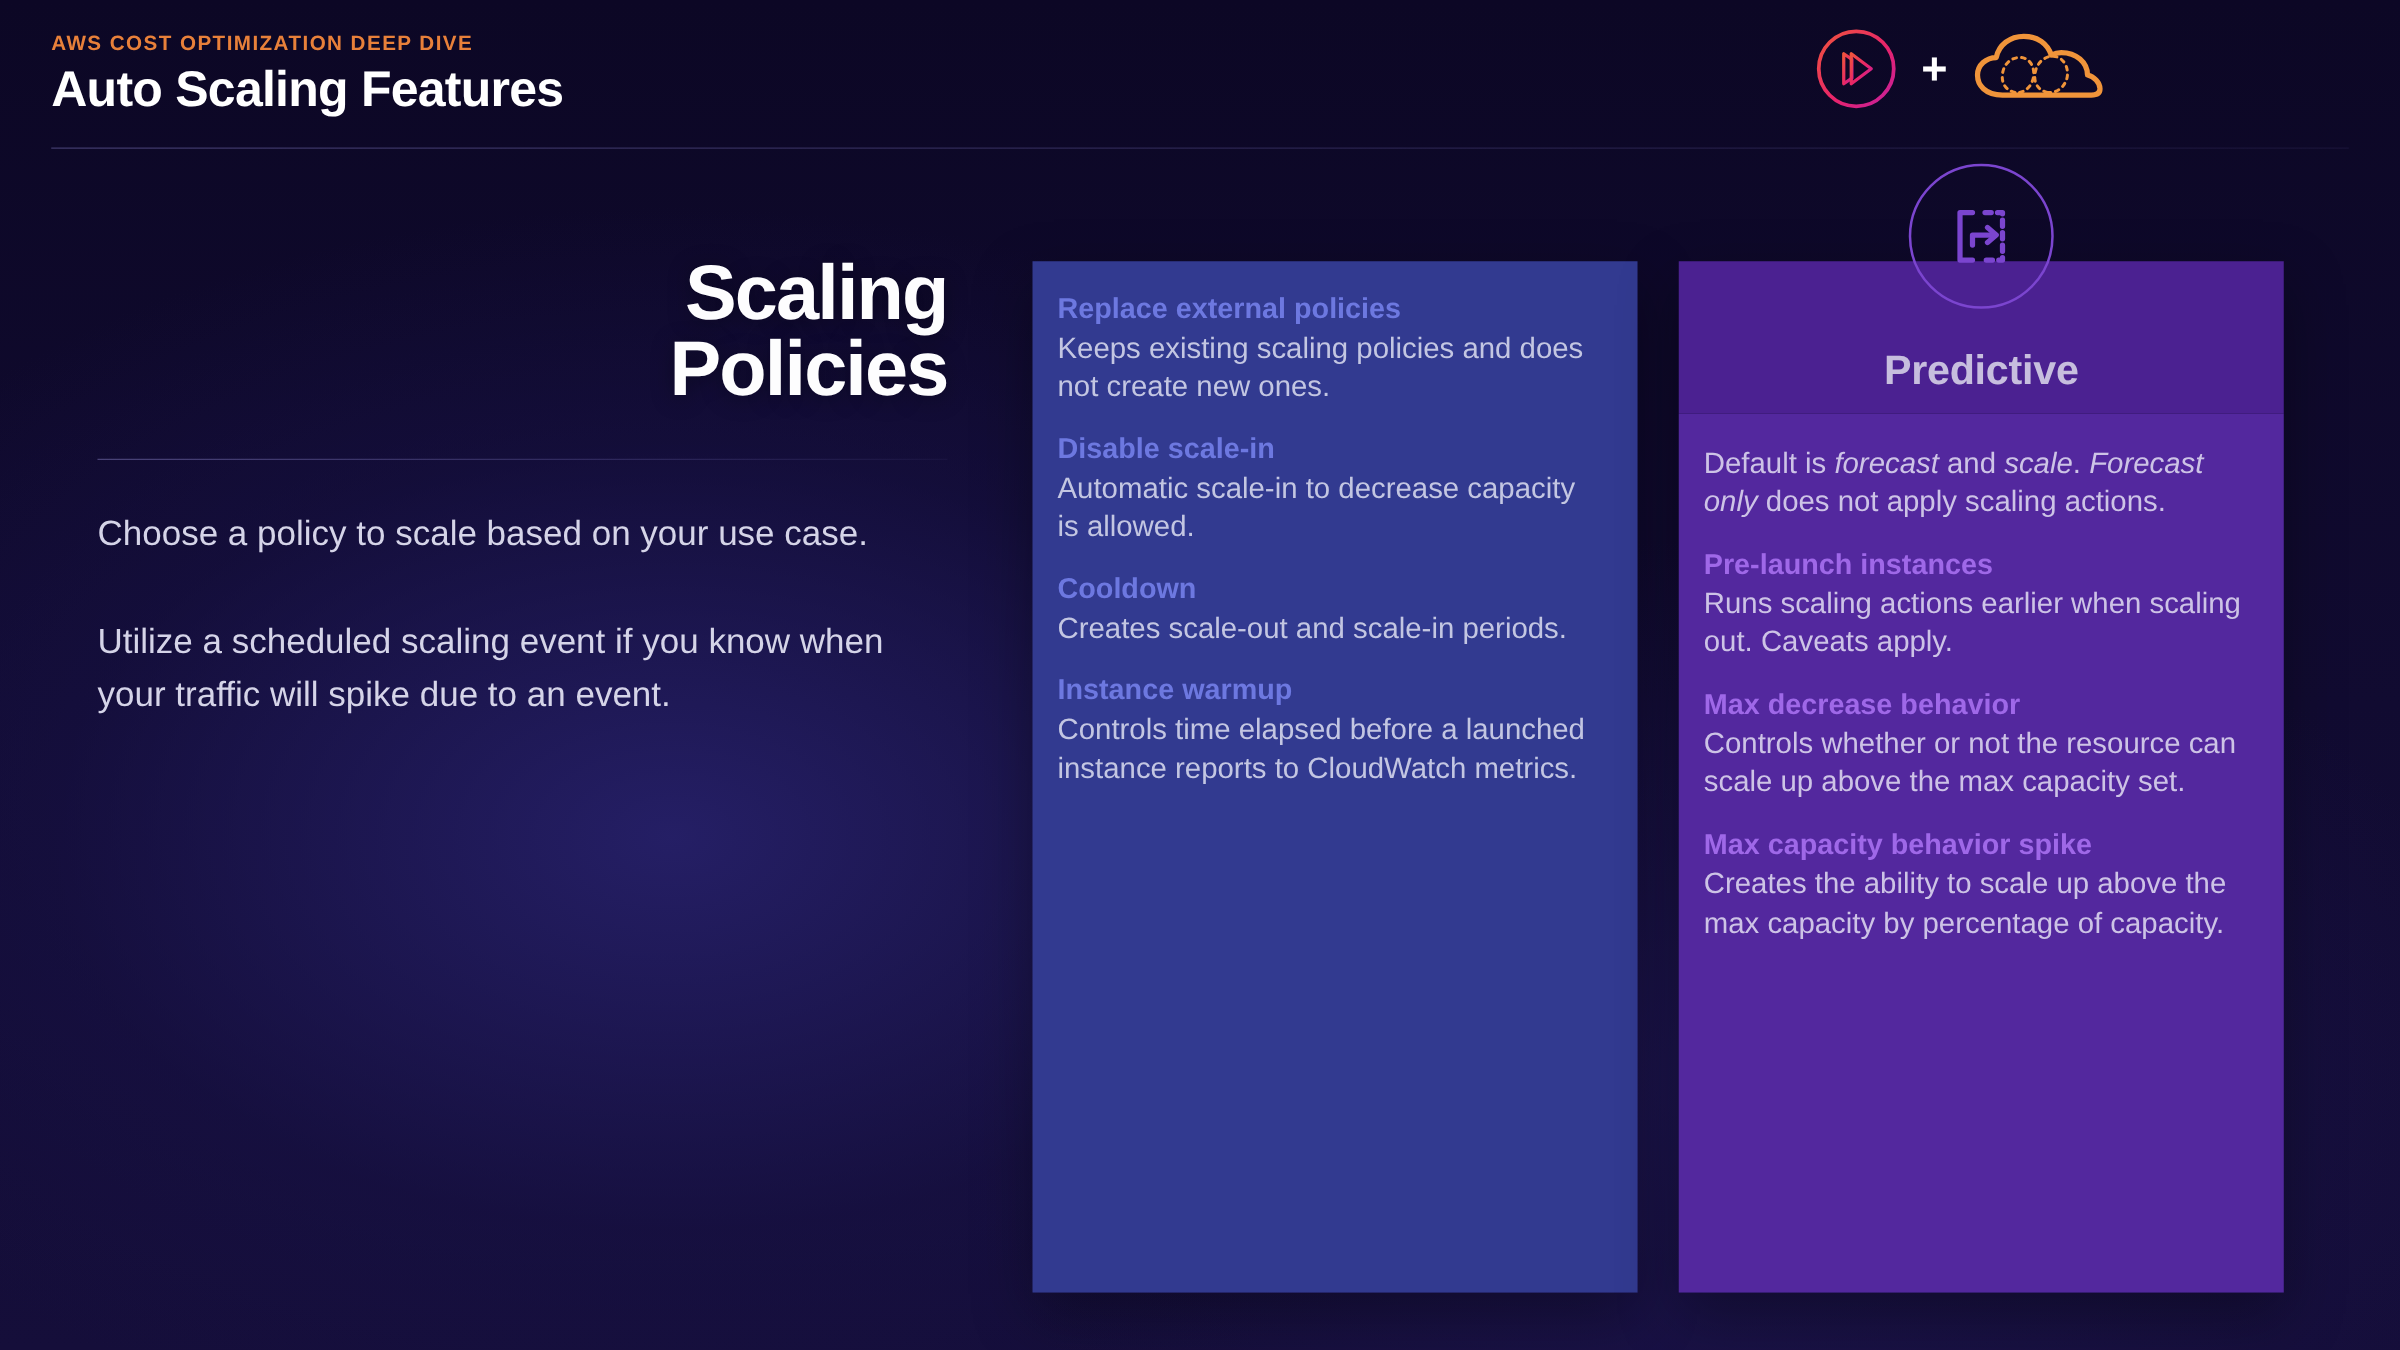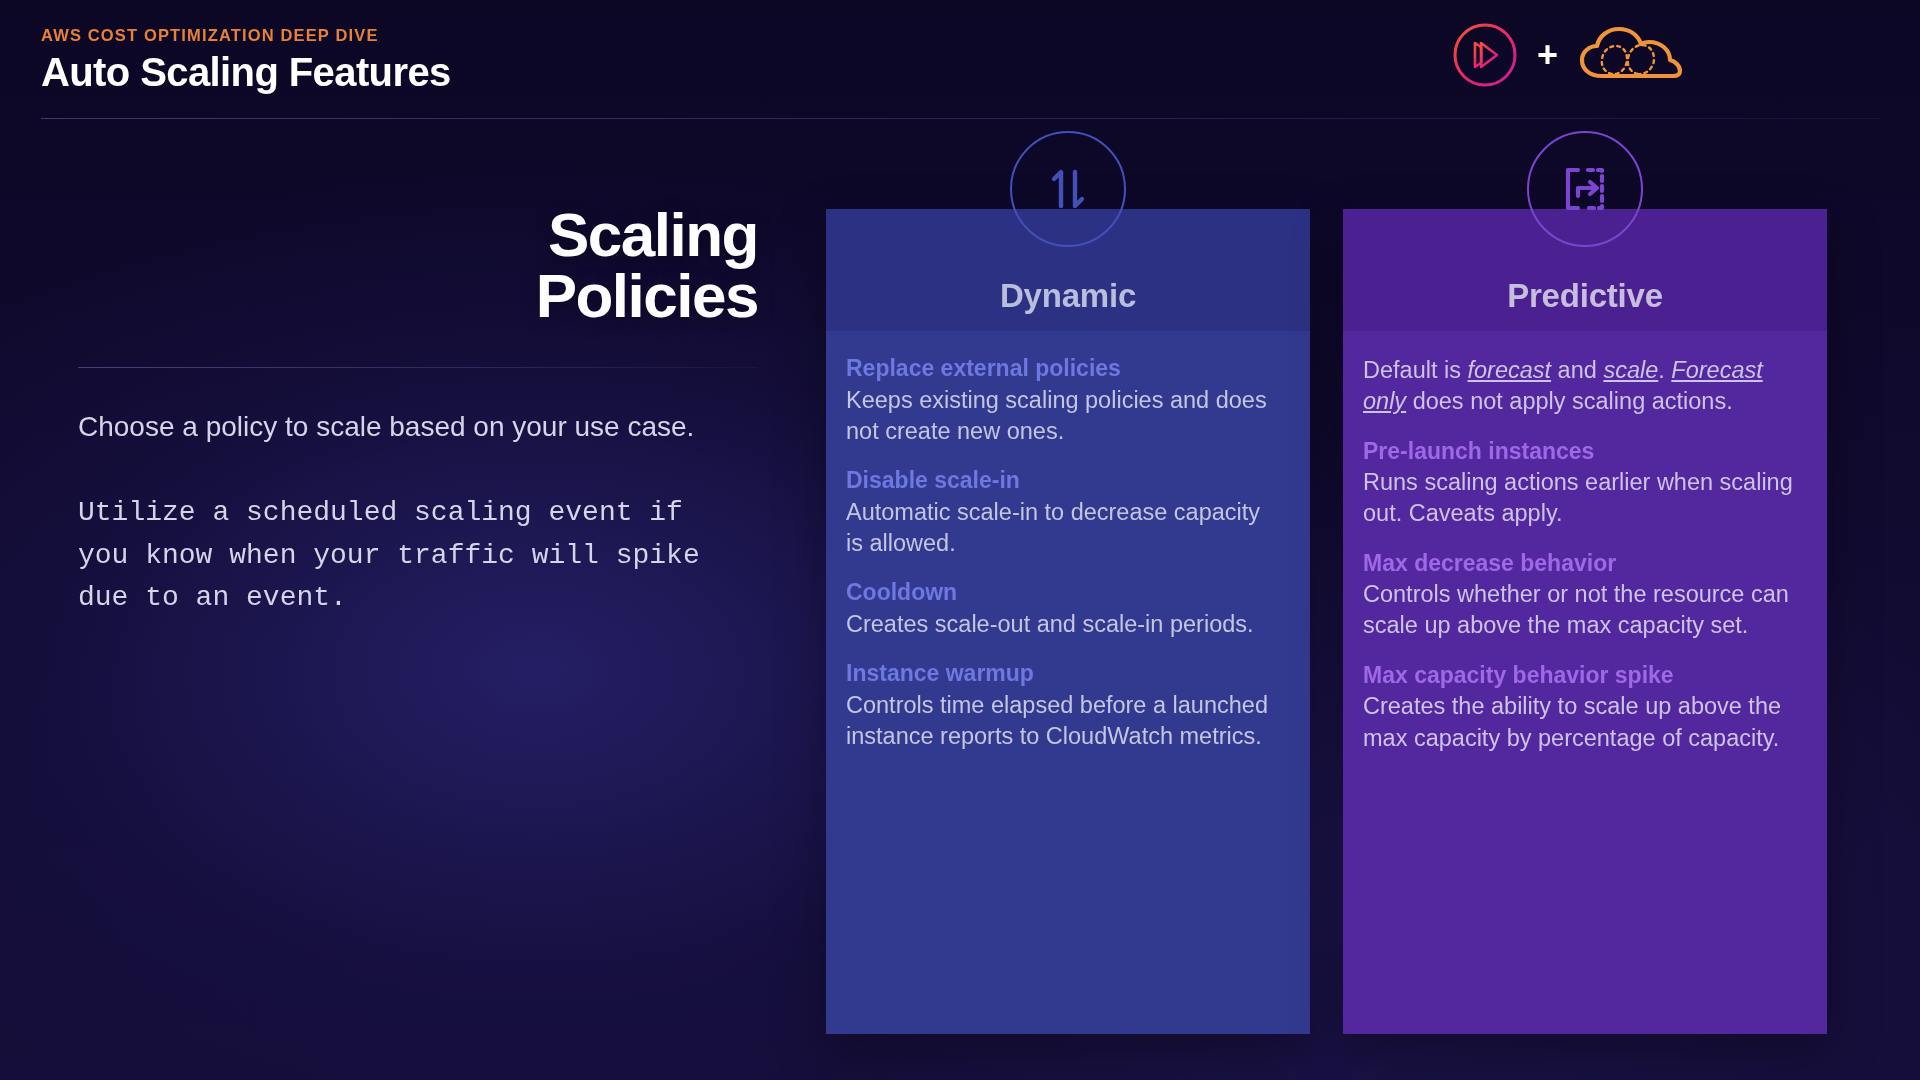--- a/index.html
+++ b/index.html
@@ -62,21 +62,21 @@
     text-align:right;
   }
   .left-rule {
     margin-top:40px; width:680px; height:1px;
     background:linear-gradient(90deg, rgba(150,142,215,0.42) 0%, rgba(130,122,200,0.24) 60%, rgba(130,122,200,0.06) 100%);
   }
   .left-body { margin-top:38px; }
   .left-body p {
     font-size:28px; line-height:1.52; color:#d5d4e8; max-width:640px;
   }
-  .left-body p + p { margin-top:44px;font-family:Liberation Mono, monospace; }
+  .left-body p + p { margin-top:44px; }
 
   
   .card {
     position:absolute; top:209px; width:484px; height:825px;
     display:flex; flex-direction:column;
     box-shadow:0 18px 46px rgba(0,0,0,0.34);
   }
   #card-dynamic   { left:826px; }
   #card-predictive{ left:1343px; }
 
@@ -91,21 +91,21 @@
   .card-body {
     flex:1 1 auto; padding:24px 28px 20px 20px;
     display:flex; flex-direction:column; gap:20px;
   }
   .feat-title {
     font-size:23px; font-weight:bold; line-height:1.2; margin-bottom:2px;
   }
   .feat-desc {
     font-size:23.5px; line-height:1.33;
   }
-  .feat-desc em { font-style:italic;text-decoration:underline; }
+  .feat-desc em { font-style:italic; }
 
   
   #card-dynamic .card-head  { background:#2c3183; }
   #card-dynamic .card-head-title { color:#b9bedd; }
   #card-dynamic .card-body  { background:#323a90; }
   #card-dynamic .feat-title { color:#6d78e0; }
   #card-dynamic .feat-desc  { color:#c3c6e2; }
 
   
   #card-predictive .card-head  { background:#4b2191; }
@@ -167,29 +167,20 @@
       <div>Policies</div>
     </div>
     <div class="left-rule"></div>
     <div class="left-body">
       <p>Choose a policy to scale based on your use case.</p>
       <p>Utilize a scheduled scaling event if you know when your traffic will spike due to an event.</p>
     </div>
   </div>
 
   <div class="card" id="card-dynamic">
-    <div class="card-head">
-      <div class="card-badge">
-        <svg width="64" height="64" viewBox="0 0 64 64">
-          <path d="M18 22 L25 15 L25 49" fill="none" stroke="#4450ba" stroke-width="4.4" stroke-linecap="round" stroke-linejoin="round"></path>
-          <path d="M39 15 L39 49 L46 42" fill="none" stroke="#4450ba" stroke-width="4.4" stroke-linecap="round" stroke-linejoin="round"></path>
-        </svg>
-      </div>
-      <div class="card-head-title">Dynamic</div>
-    </div>
     <div class="card-body">
       <div>
         <div class="feat-title">Replace external policies</div>
         <div class="feat-desc">Keeps existing scaling policies and does not create new ones.</div>
       </div>
       <div>
         <div class="feat-title">Disable scale-in</div>
         <div class="feat-desc">Automatic scale-in to decrease capacity is allowed.</div>
       </div>
       <div>

